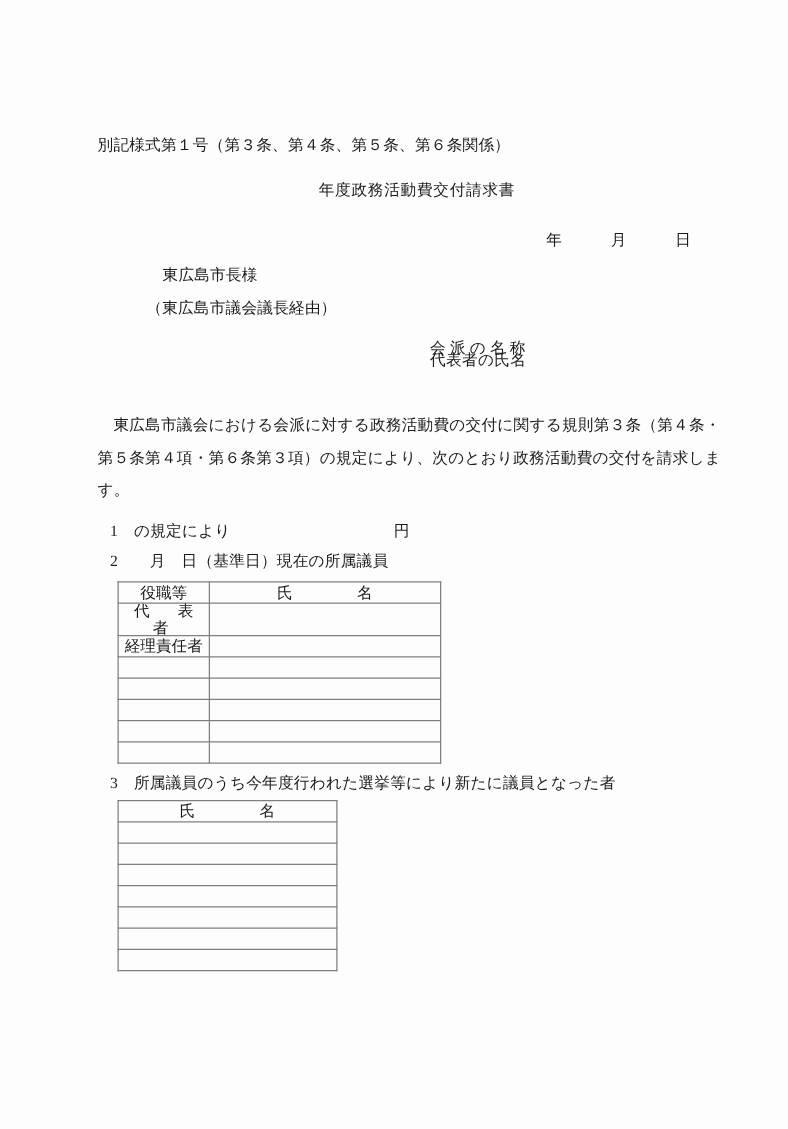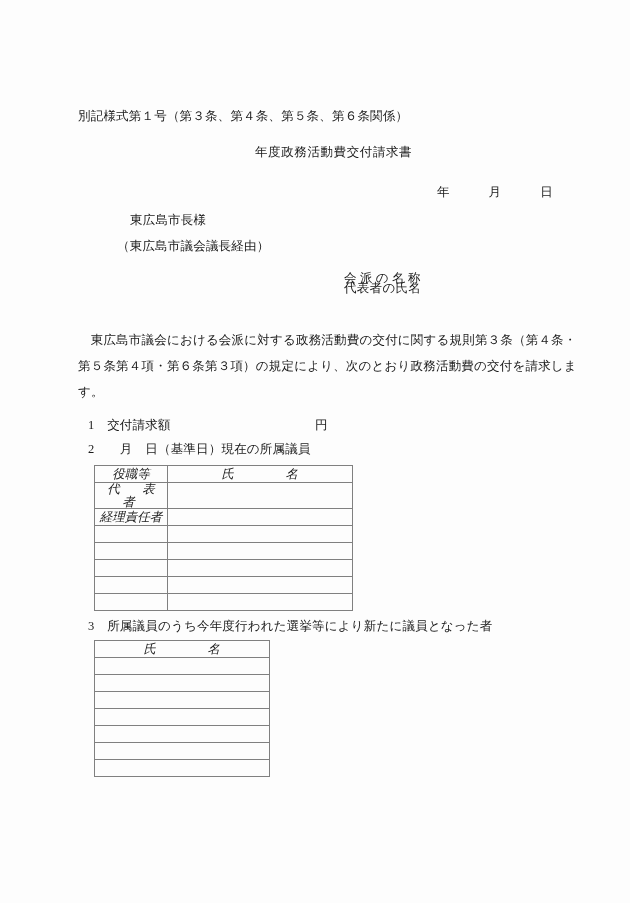--- a/index.html
+++ b/index.html
@@ -49,21 +49,20 @@
   .item-2     { left: 88px;  top: 443px; }
   .item-3     { left: 88px;  top: 620px; }
 
   
   .tbl {
     position: absolute;
     border-collapse: collapse;
     table-layout: fixed;
     font-size: 12.5px;
     line-height: 1;
-    font-style: italic;
   }
   .tbl td {
     border: 1px solid #808080;
     height: 16px;
     padding: 0;
     text-align: center;
     vertical-align: middle;
     font-weight: normal;
   }
 
@@ -93,21 +92,21 @@
   <div class="ln addressee">東広島市長様</div>
   <div class="ln via-line">（東広島市議会議長経由）</div>
 
   <div class="ln kaiha-label">会派の名称</div>
   <div class="ln rep-label">代表者の氏名</div>
 
   <div class="ln body-1">　東広島市議会における会派に対する政務活動費の交付に関する規則第３条（第４条・</div>
   <div class="ln body-2">第５条第４項・第６条第３項）の規定により、次のとおり政務活動費の交付を請求しま</div>
   <div class="ln body-3">す。</div>
 
-  <div class="ln item-1"><span>1</span><span>　</span><span>交付請求額</span></div>
+  <div class="ln item-1"><span>1</span><span>　</span><span>の規定により</span></div>
   <div class="ln item-1-yen">円</div>
 
   <div class="ln item-2"><span>2</span><span>　　</span><span>月　日（基準日）現在の所属議員</span></div>
 
   <table class="tbl tbl-members">
     <tbody>
       <tr>
         <td class="c-role">役職等</td>
         <td class="c-name hdr-name">氏　　　　名</td>
       </tr>

